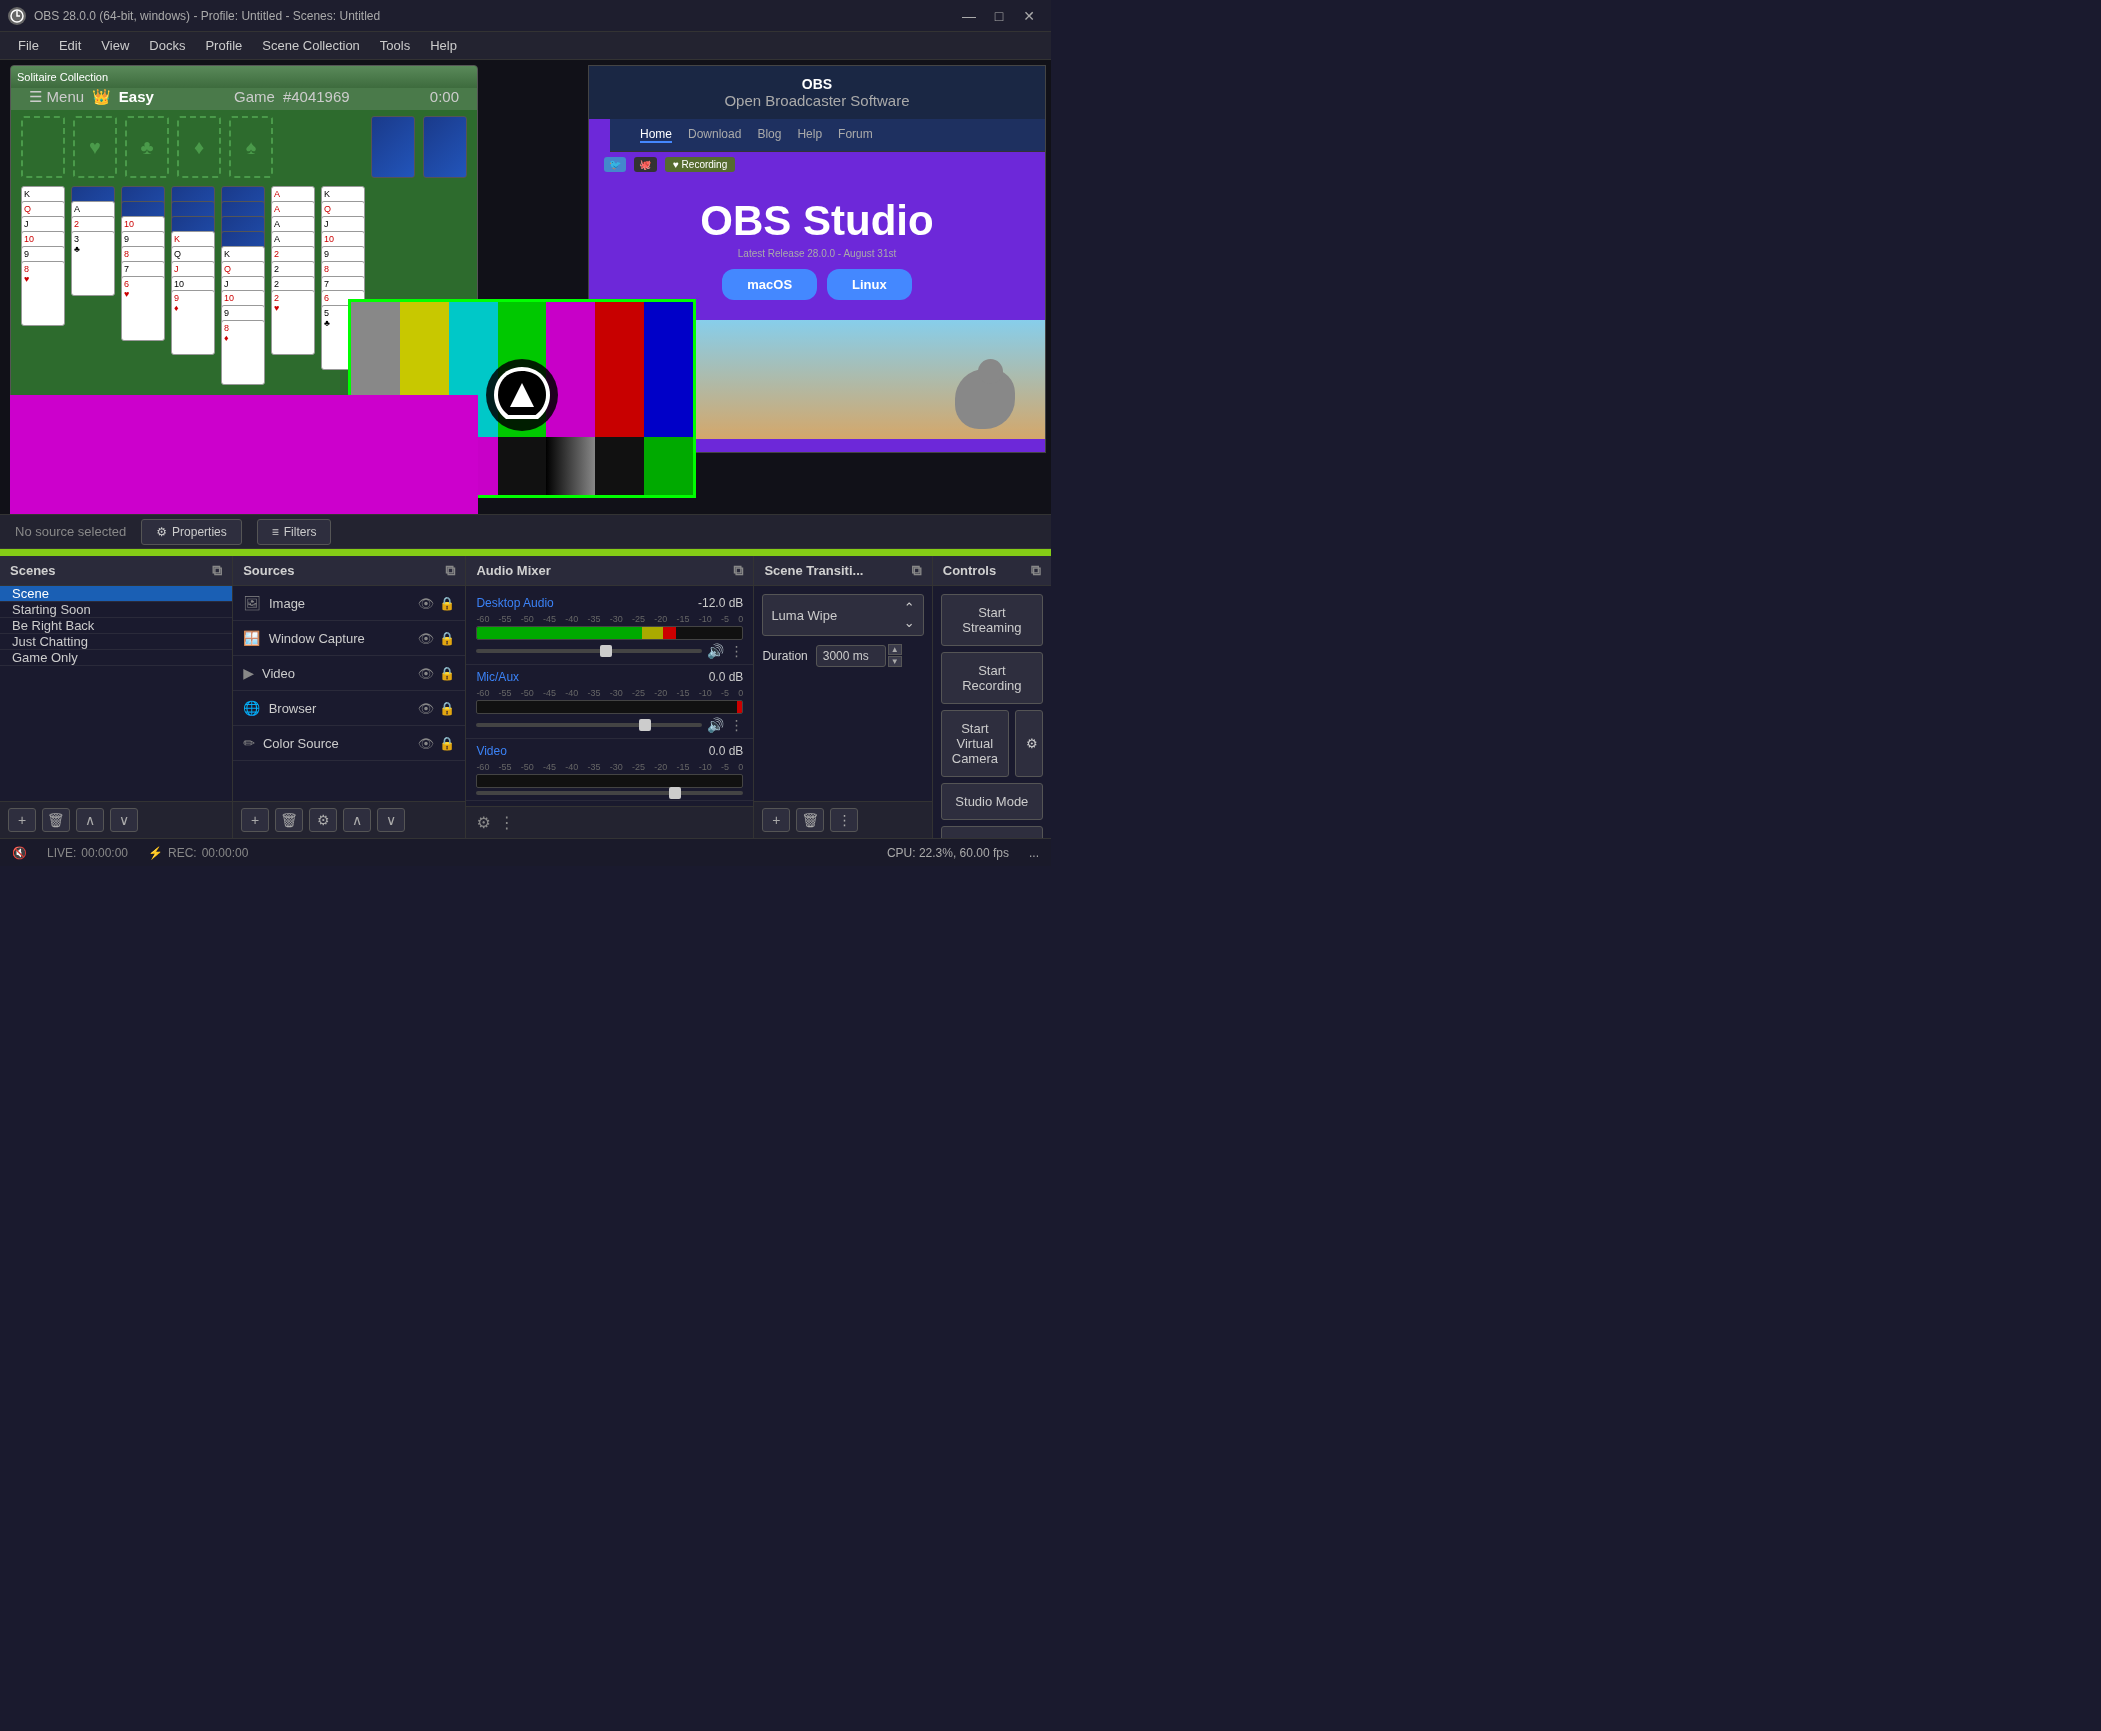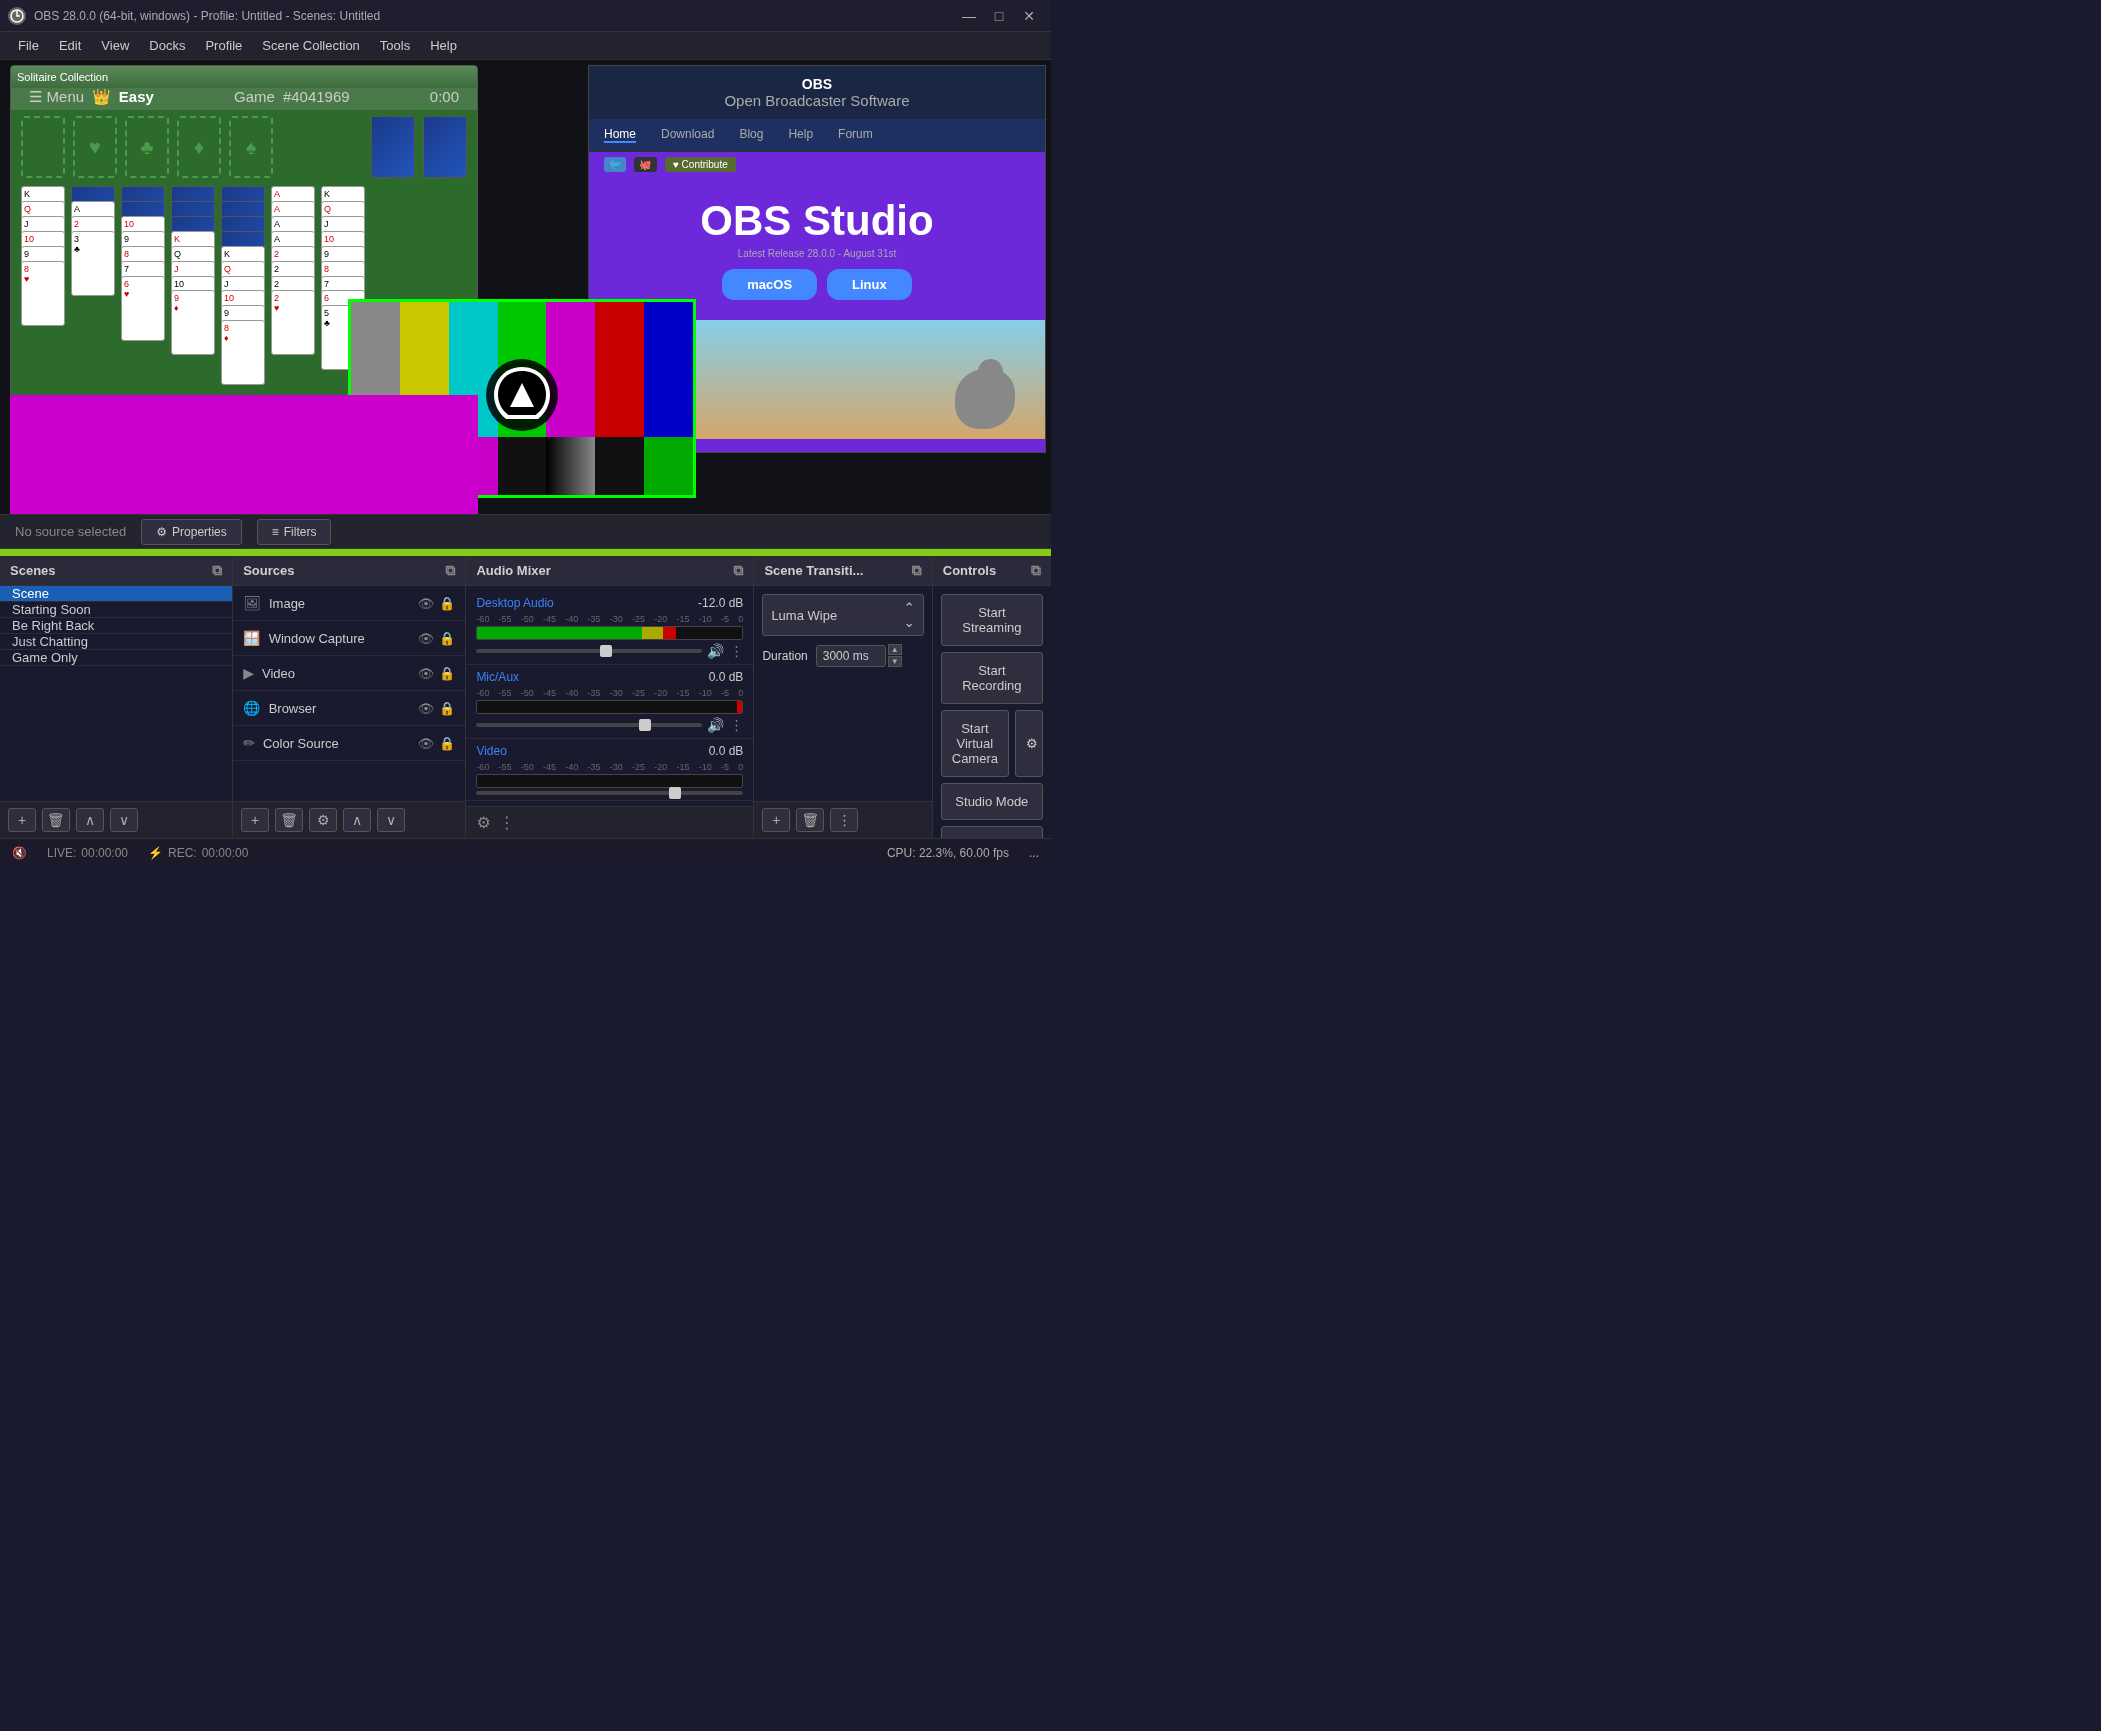--- a/index.html
+++ b/index.html
@@ -105,21 +105,21 @@
     
     .obs-website {
       position: absolute;
       top: 5px; right: 5px;
       width: 458px; height: 388px;
       background: #6d28d9;
       border: 1px solid #444;
       overflow: hidden;
     }
     .obs-web-header { background: #1a2744; padding: 10px; text-align: center; }
-    .obs-web-nav { background: #1e3060; display: flex; gap: 25px; padding: 8px 15px; font-size: 12px; border-bottom: 1px solid #333; }
+    .obs-web-nav { background: #1e3060; display: flex; gap: 16px; padding: 8px 30px; font-size: 12px; border-bottom: 1px solid #333; margin-left: 21px; }
     .obs-web-nav span { color: #aaa; cursor: pointer; }
     .obs-web-nav span.active { color: #fff; border-bottom: 2px solid #4488ff; }
     .obs-web-hero { padding: 20px; text-align: center; }
     .obs-hero-title { font-size: 42px; font-weight: bold; color: #fff; }
     .obs-hero-btns { display: flex; gap: 10px; justify-content: center; margin-top: 10px; }
     .obs-hero-btn { padding: 8px 25px; border-radius: 12px; font-size: 13px; font-weight: bold; cursor: pointer; border: none; }
     .obs-hero-btn.macos { background: #4488ff; color: white; }
     .obs-hero-btn.linux { background: #4488ff; color: white; }
     .obs-hero-img { height: 119px; background: linear-gradient(180deg, #87ceeb 0%, #d4a76a 100%); position: relative; overflow: hidden; }
 
@@ -499,21 +499,21 @@
     <div class="obs-web-nav">
       <span class="active">Home</span>
       <span>Download</span>
       <span>Blog</span>
       <span>Help</span>
       <span>Forum</span>
     </div>
     <div style="display:flex;gap:8px;padding:5px 15px;">
       <div style="background:#4488cc;border-radius:3px;padding:2px 5px;font-size:10px;color:white;">🐦</div>
       <div style="background:#333;border-radius:3px;padding:2px 5px;font-size:10px;color:white;">🐙</div>
-      <div style="background:#556b2f;border-radius:3px;padding:2px 8px;font-size:10px;color:white;">♥ Contribute</div>
+      <div style="background:#556b2f;border-radius:3px;padding:2px 8px;font-size:10px;color:white;">♥ Recording</div>
     </div>
     <div class="obs-web-hero">
       <div class="obs-hero-title">OBS Studio</div>
       <div style="font-size:10px;color:#aaa;margin-top:3px;">Latest Release   28.0.0 - August 31st</div>
       <div class="obs-hero-btns">
         <button class="obs-hero-btn macos">macOS</button>
         <button class="obs-hero-btn linux">Linux</button>
       </div>
     </div>
     <div class="obs-hero-img">

